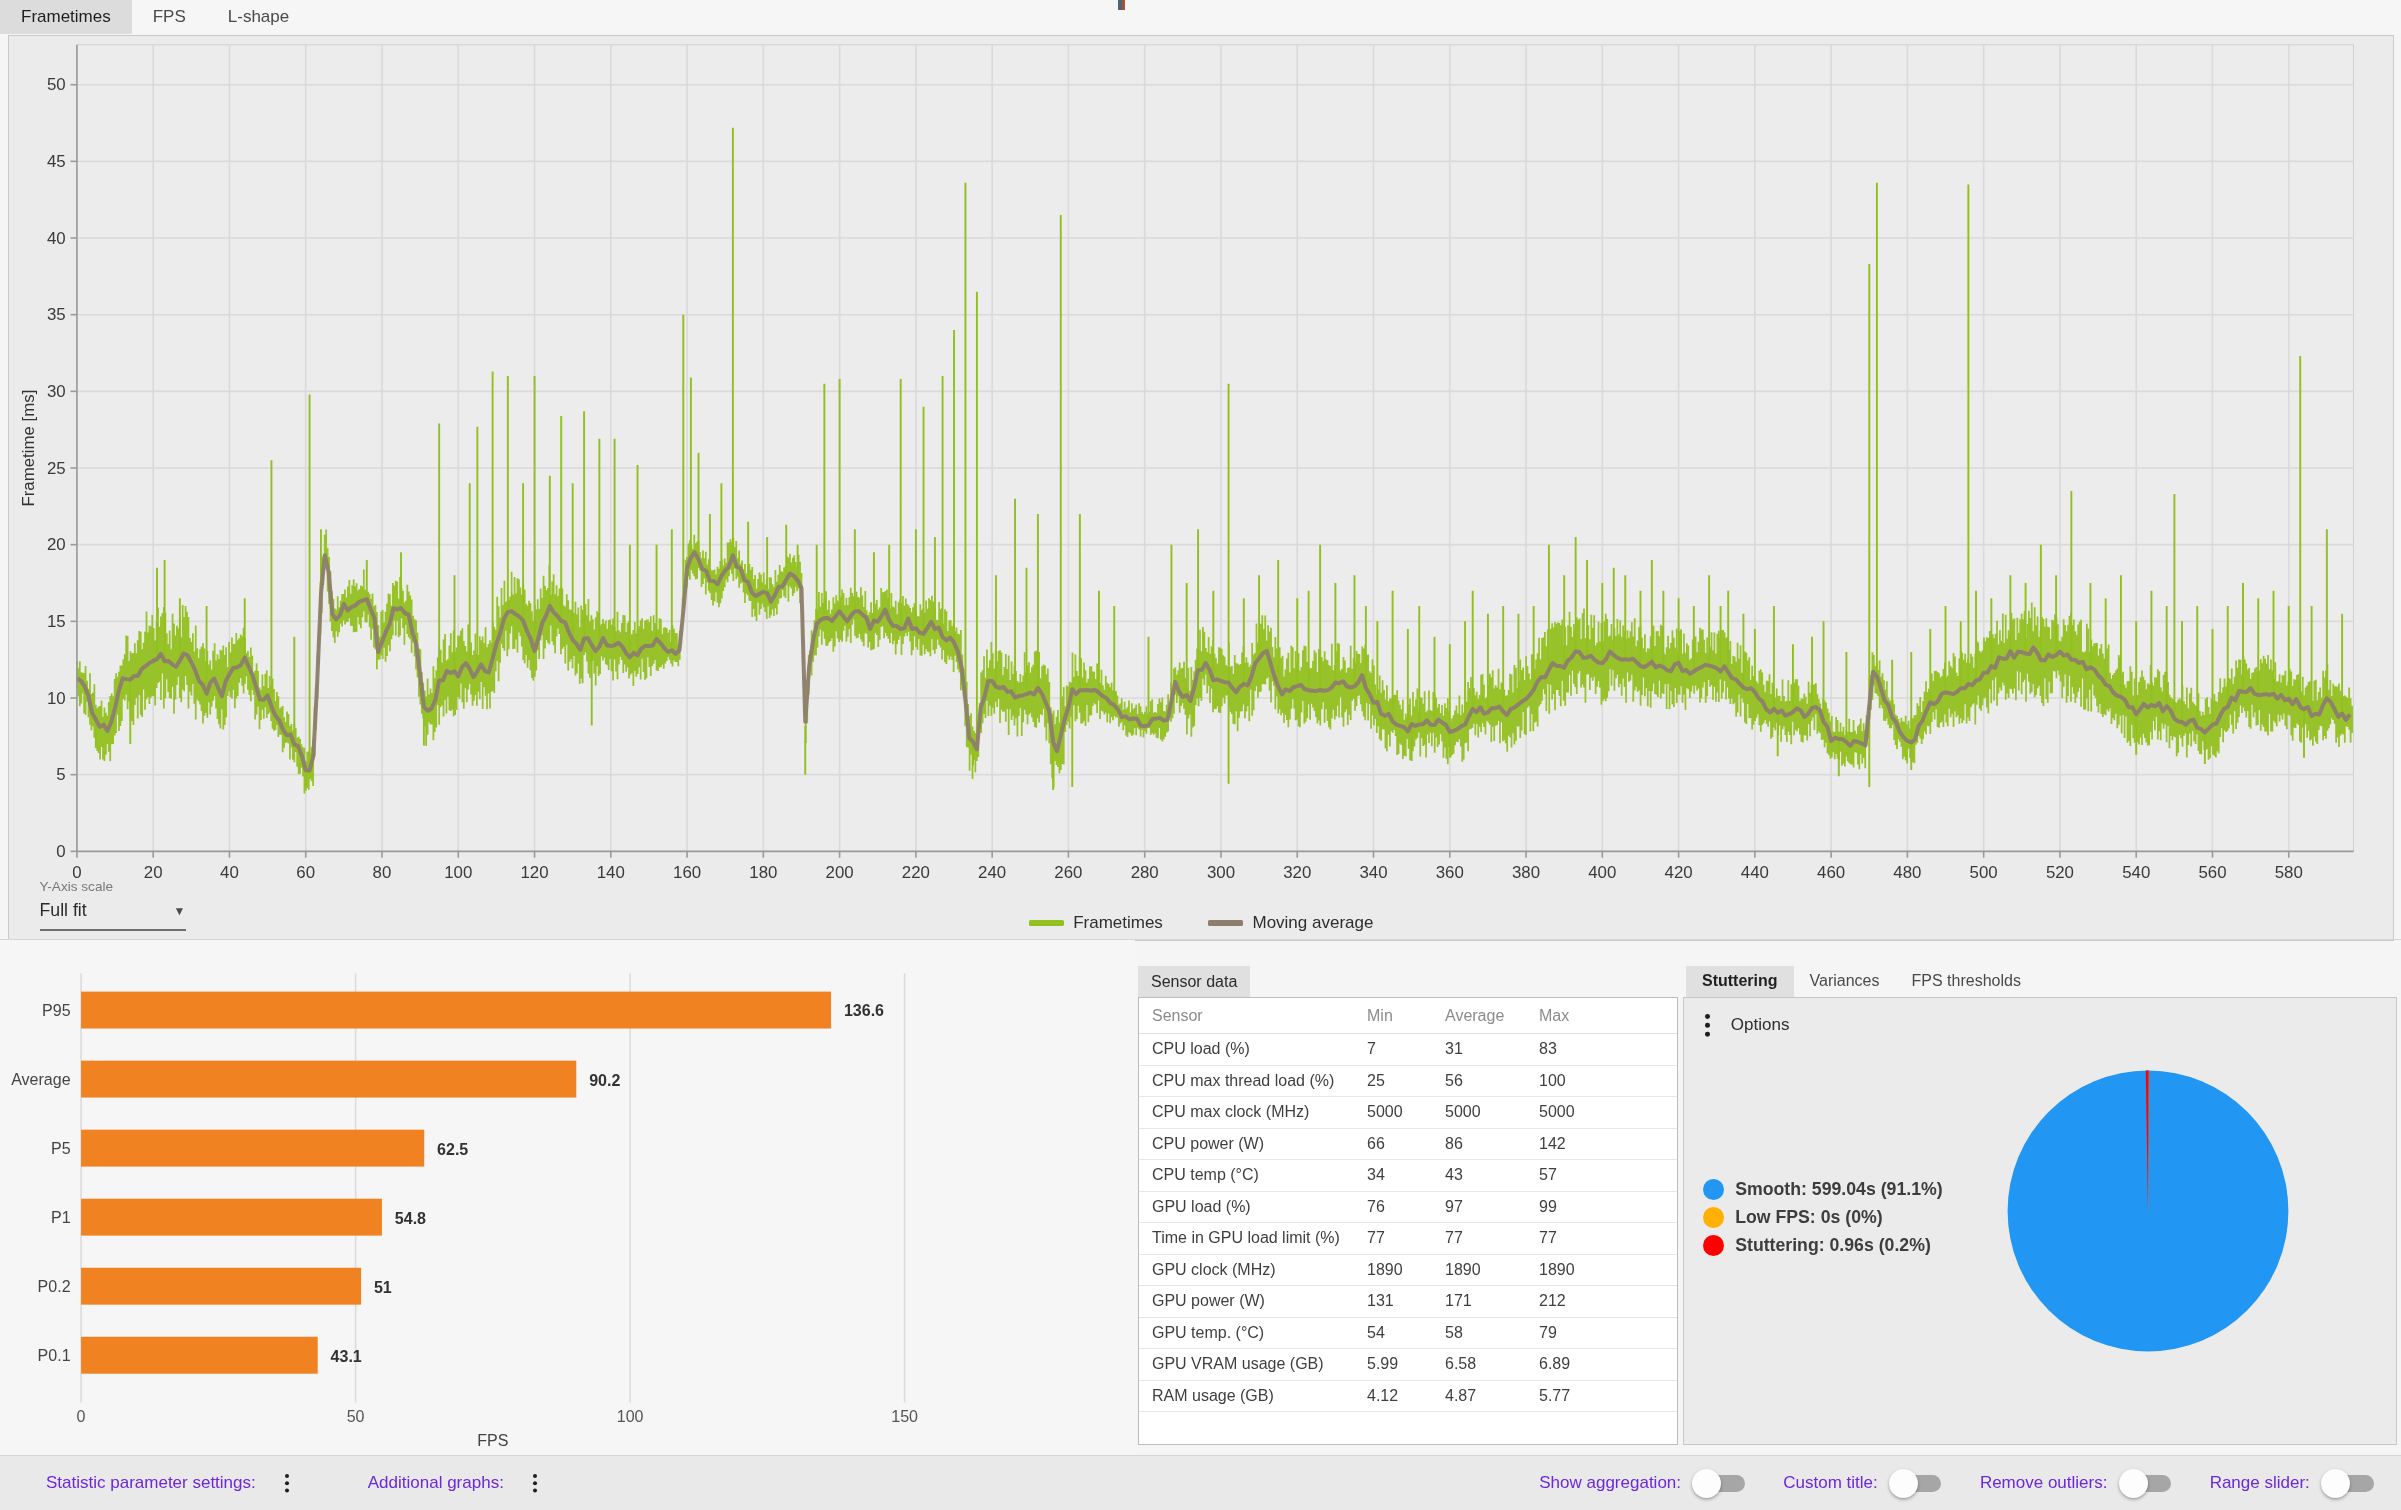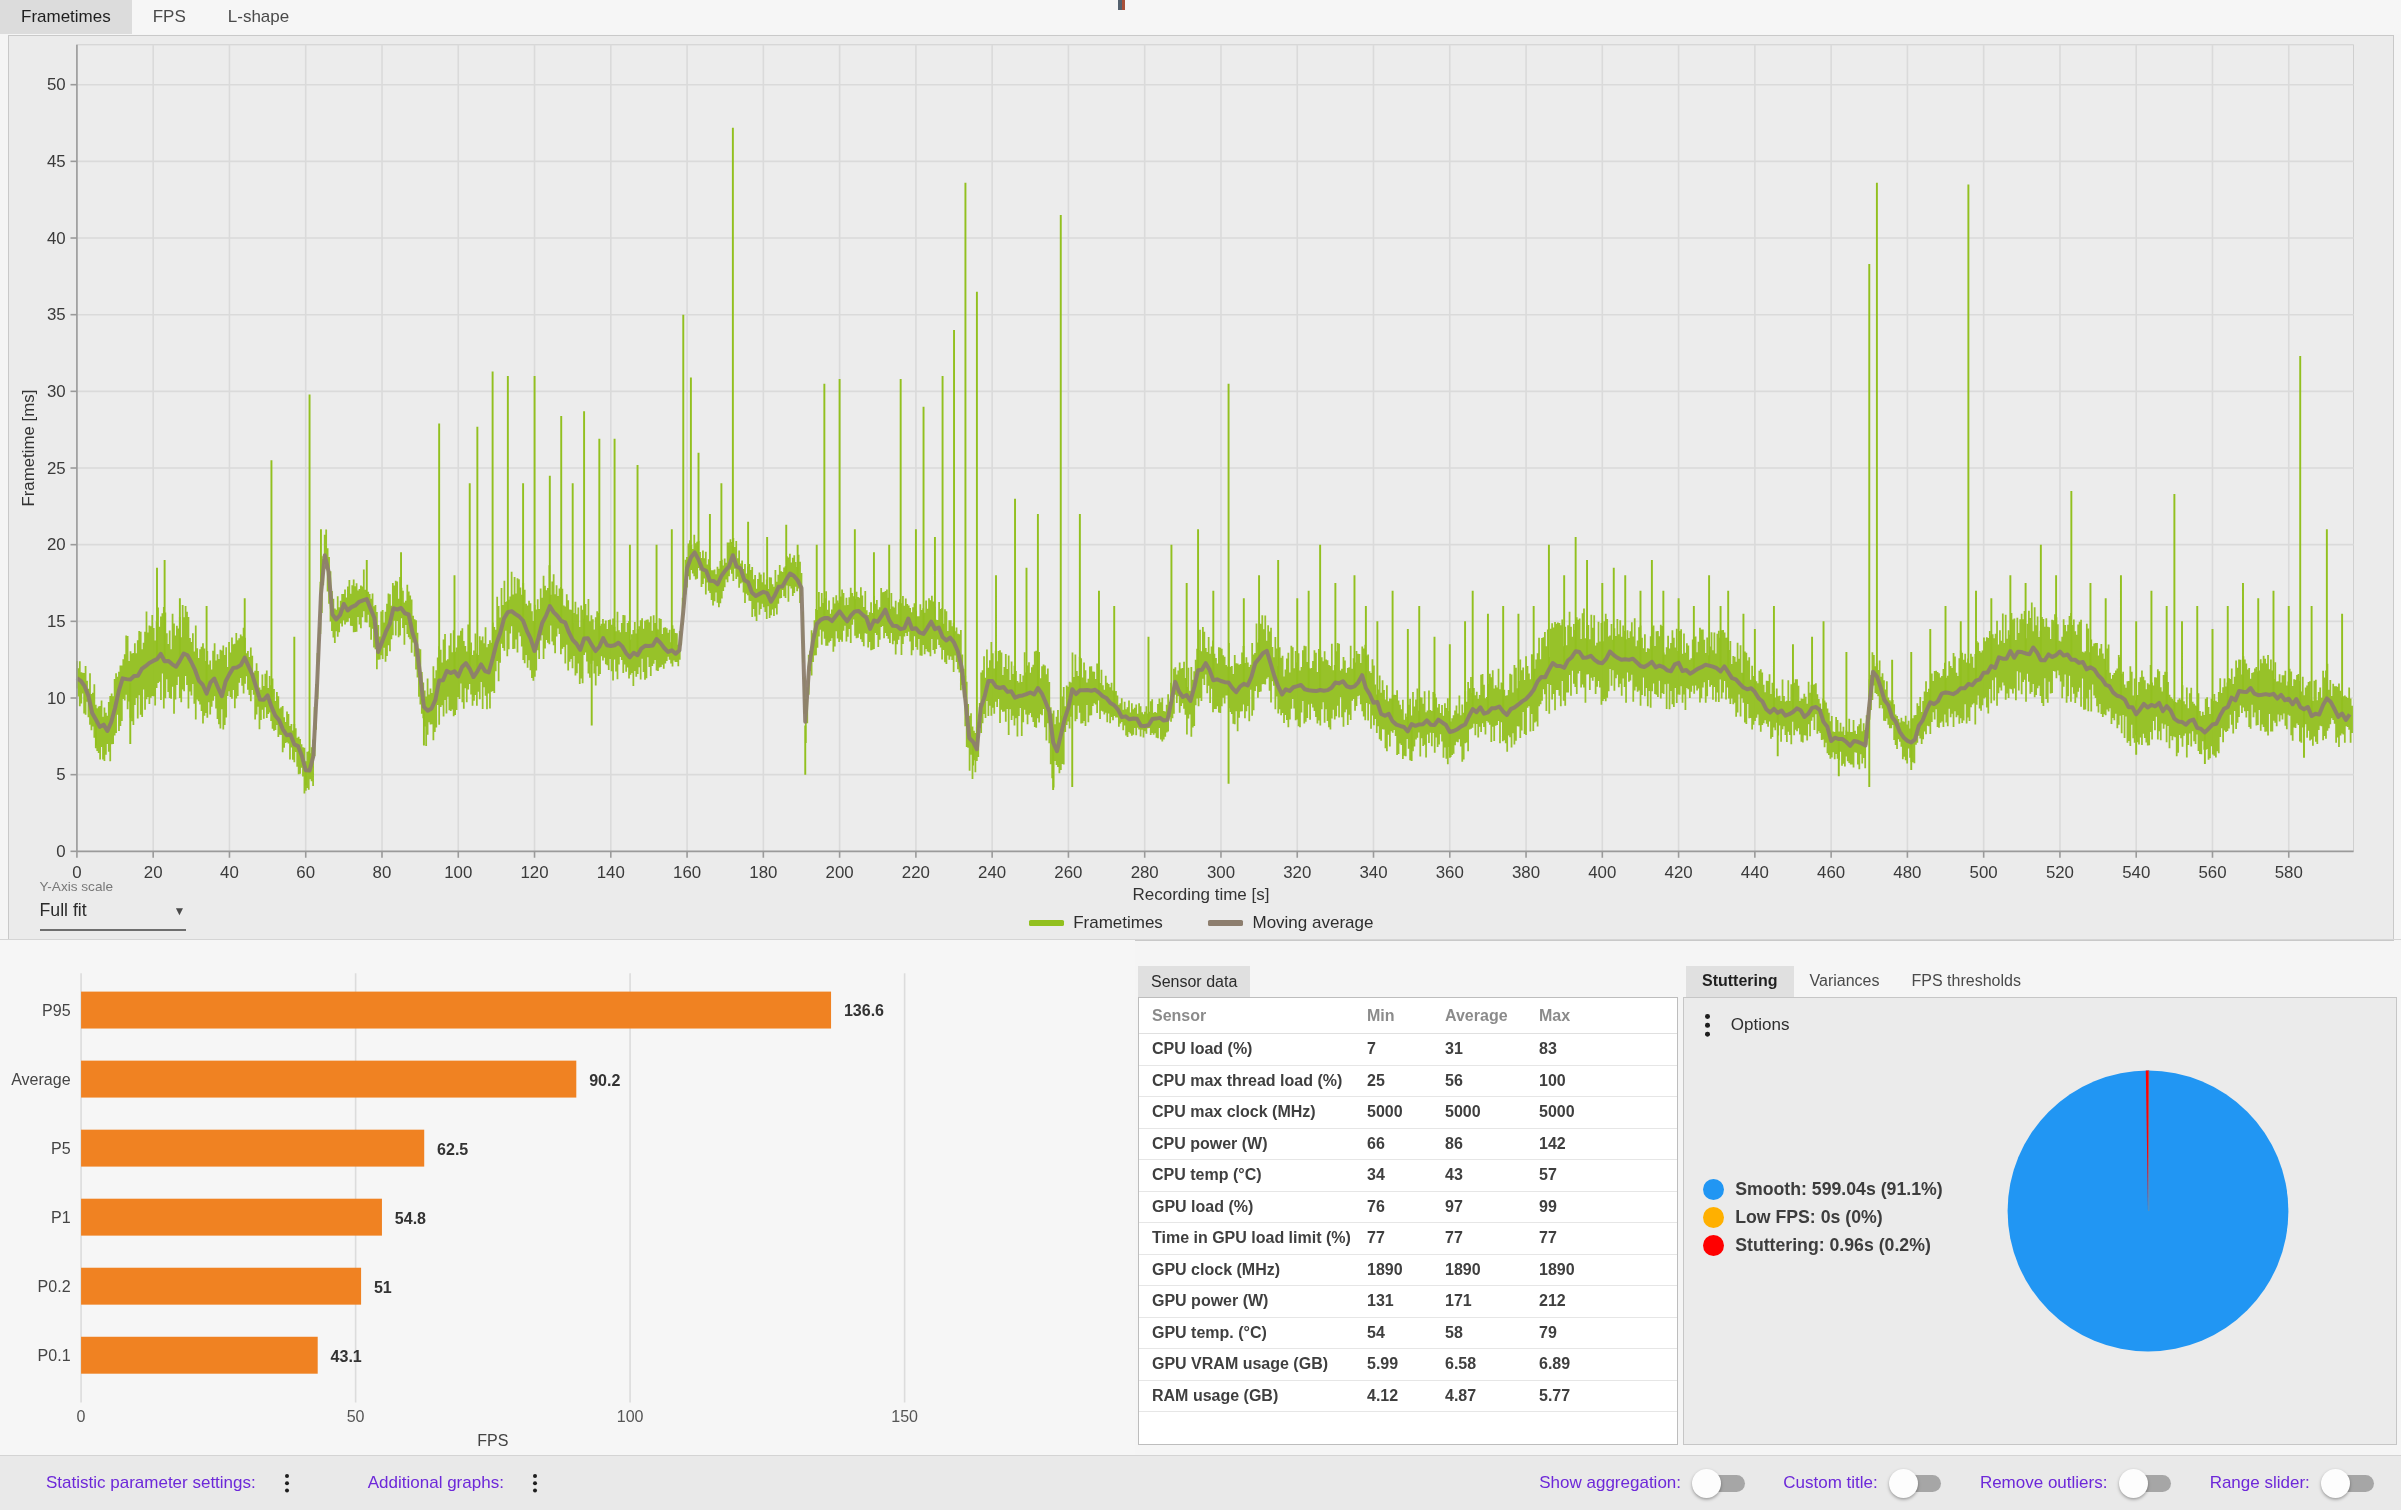--- a/index.html
+++ b/index.html
@@ -20,21 +20,21 @@
   .select-underline{width:146px;height:1.6px;background:#6e6e6e;margin-top:8px;}
   .xaxis-title{position:absolute;left:0;top:849px;width:100%;text-align:center;font-size:17px;color:#333;}
   .chart-legend{position:absolute;left:0;top:877px;width:100%;display:flex;justify-content:center;gap:45px;}
   .legend-item{display:flex;align-items:center;gap:9.6px;font-size:17px;color:#2e2e2e;}
   .legend-swatch{width:35px;height:6.4px;border-radius:1.6px;}
   
   .lower-sep{position:absolute;left:0;top:939px;width:100%;height:0.8px;background:#d5d5d5;}
   .bar-panel{position:absolute;left:0;top:940px;width:1135px;height:515px;background:#f6f6f6;}
   .mini-tab{position:absolute;font-size:16px;color:#2b2b2b;background:#e0e0e0;padding:7.2px 13px;}
   .sensor-card{position:absolute;left:1138px;top:997px;width:540px;height:448px;background:#ffffff;border:0.8px solid #bdbdbd;box-sizing:border-box;}
-  .sensor-grid{display:grid;grid-template-columns:215px 78px 94px 1fr;align-items:center;font-weight:bold;}
+  .sensor-grid{display:grid;grid-template-columns:215px 78px 94px 1fr;align-items:center;}
   .sensor-head{height:35px;border-bottom:0.8px solid #e0e0e0;color:#8b8b8b;font-size:16px;}
   .sensor-row{height:30.5px;border-bottom:0.8px solid #e6e6e6;color:#3f3f3f;font-size:16px;cursor:default;}
   .sensor-grid span{padding-left:13px;white-space:nowrap;}
   .right-tabs{position:absolute;left:1686px;top:966px;display:flex;}
   .right-tab{padding:6.4px 16px;font-size:16px;color:#4a4a4a;cursor:pointer;}
   .right-tab.sel{background:#e0e0e0;color:#1f1f1f;font-weight:bold;}
   .right-card{position:absolute;left:1683px;top:997px;width:714px;height:448px;background:#ebebeb;border:0.8px solid #c6c6c6;box-sizing:border-box;}
   .options-row{position:absolute;left:21px;top:16px;display:flex;align-items:center;gap:21px;}
   .options-label{font-size:17px;color:#2e2e2e;}
   .kebab{display:inline-block;width:4.8px;height:4.8px;border-radius:50%;background:#1e1e1e;box-shadow:0 8.8px 0 #1e1e1e,0 17.7px 0 #1e1e1e;margin-bottom:17.7px;}
@@ -188,21 +188,20 @@
       <line x1="2555.0887772194305" y1="1016" x2="2555.0887772194305" y2="1024" stroke="#9a9a9a" stroke-width="2"></line>
       <text x="2555.0887772194305" y="1049" text-anchor="middle" font-size="21" fill="#3a3a3a">520</text>
       <line x1="2650.1306532663316" y1="1016" x2="2650.1306532663316" y2="1024" stroke="#9a9a9a" stroke-width="2"></line>
       <text x="2650.1306532663316" y="1049" text-anchor="middle" font-size="21" fill="#3a3a3a">540</text>
       <line x1="2745.1725293132326" y1="1016" x2="2745.1725293132326" y2="1024" stroke="#9a9a9a" stroke-width="2"></line>
       <text x="2745.1725293132326" y="1049" text-anchor="middle" font-size="21" fill="#3a3a3a">560</text>
       <line x1="2840.214405360134" y1="1016" x2="2840.214405360134" y2="1024" stroke="#9a9a9a" stroke-width="2"></line>
       <text x="2840.214405360134" y="1049" text-anchor="middle" font-size="21" fill="#3a3a3a">580</text>
       <text x="0" y="0" text-anchor="middle" font-size="21" fill="#333" transform="translate(30,513.5) rotate(-90)">Frametime [ms]</text>
     </svg>
-  <div class="xaxis-title">Recording time [s]</div>
   <div class="chart-legend" id="ft-legend">
       <div class="legend-item">
         <span class="legend-swatch" style="background: rgb(146, 192, 31);"></span>
         <span>Frametimes</span>
       </div>
       <div class="legend-item">
         <span class="legend-swatch" style="background: rgb(141, 126, 110);"></span>
         <span>Moving average</span>
       </div>
     </div>

